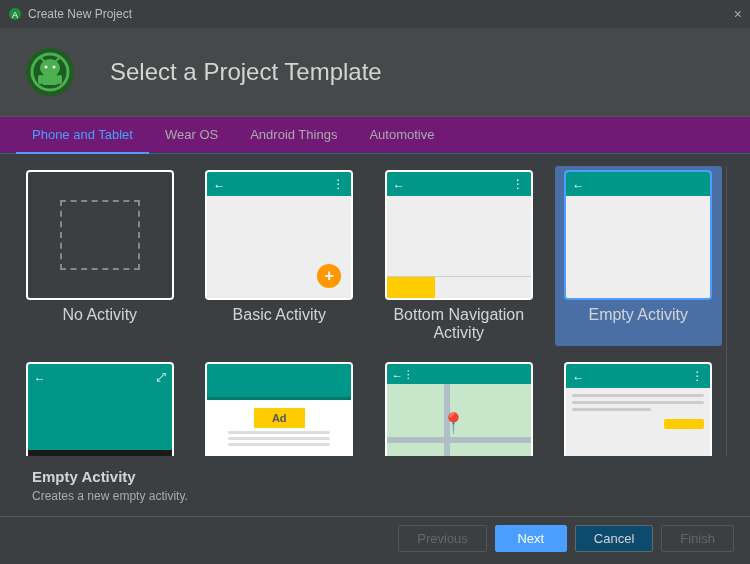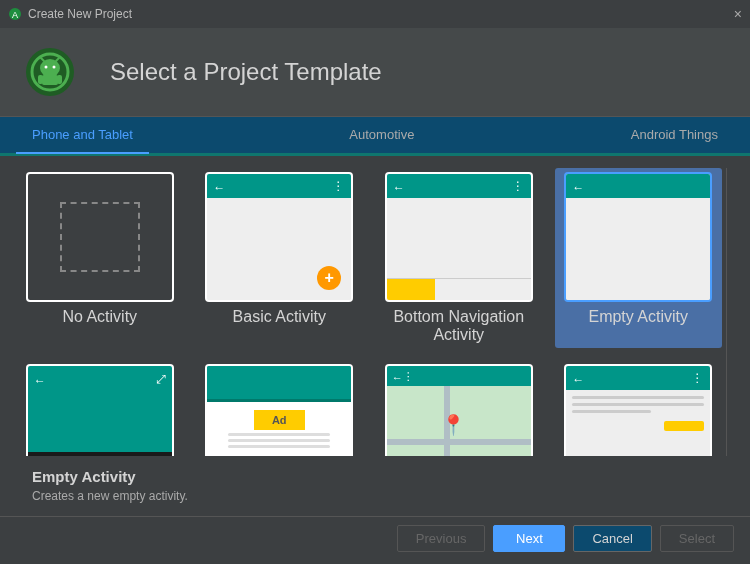--- a/index.html
+++ b/index.html
@@ -53,24 +53,23 @@
       width: 52px;
       height: 52px;
     }
     .header-title {
       font-size: 24px;
       font-weight: 300;
       color: #d4d4d4;
     }
     .tabs {
       display: flex;
-      background: #0c4a6e;
-      border-bottom: 3px solid #0f766e;
+      background: #701a75;
+      border-bottom: 1px solid #0f766e;
       padding: 0 16px;
-      justify-content: space-between;
     }
     .tab {
       padding: 10px 16px;
       font-size: 13px;
       color: #aaaaaa;
       cursor: pointer;
       border-bottom: 2px solid transparent;
       margin-bottom: -1px;
     }
     .tab.active {
@@ -446,22 +445,23 @@
 
       <rect x="18" y="29" width="16" height="10" rx="2" fill="#4caf50"></rect>
       <rect x="14" y="29" width="5" height="9" rx="2" fill="#4caf50"></rect>
       <rect x="33" y="29" width="5" height="9" rx="2" fill="#4caf50"></rect>
     </svg>
     <span class="header-title">Select a Project Template</span>
   </div>
 
   <div class="tabs">
     <div class="tab active">Phone and Tablet</div>
+    <div class="tab">Wear OS</div>
+    <div class="tab">Android Things</div>
     <div class="tab">Automotive</div>
-    <div class="tab">Android Things</div>
   </div>
 
   <div class="content">
     <div class="templates-grid-wrapper">
       <div class="templates-grid">
 
         <div class="template-item">
           <div class="template-thumb">
             <div class="no-activity-thumb">
               <div class="dashed-rect"></div>
@@ -584,16 +584,16 @@
     <div class="description-area">
       <div class="description-title">Empty Activity</div>
       <div class="description-text">Creates a new empty activity.</div>
     </div>
   </div>
 
   <div class="footer">
     <button class="footer-btn disabled" disabled="">Previous</button>
     <button class="footer-btn primary">Next</button>
     <button class="footer-btn">Cancel</button>
-    <button class="footer-btn disabled" disabled="">Select</button>
+    <button class="footer-btn disabled" disabled="">Finish</button>
   </div>
 
 </div>
 
 </body></html>

